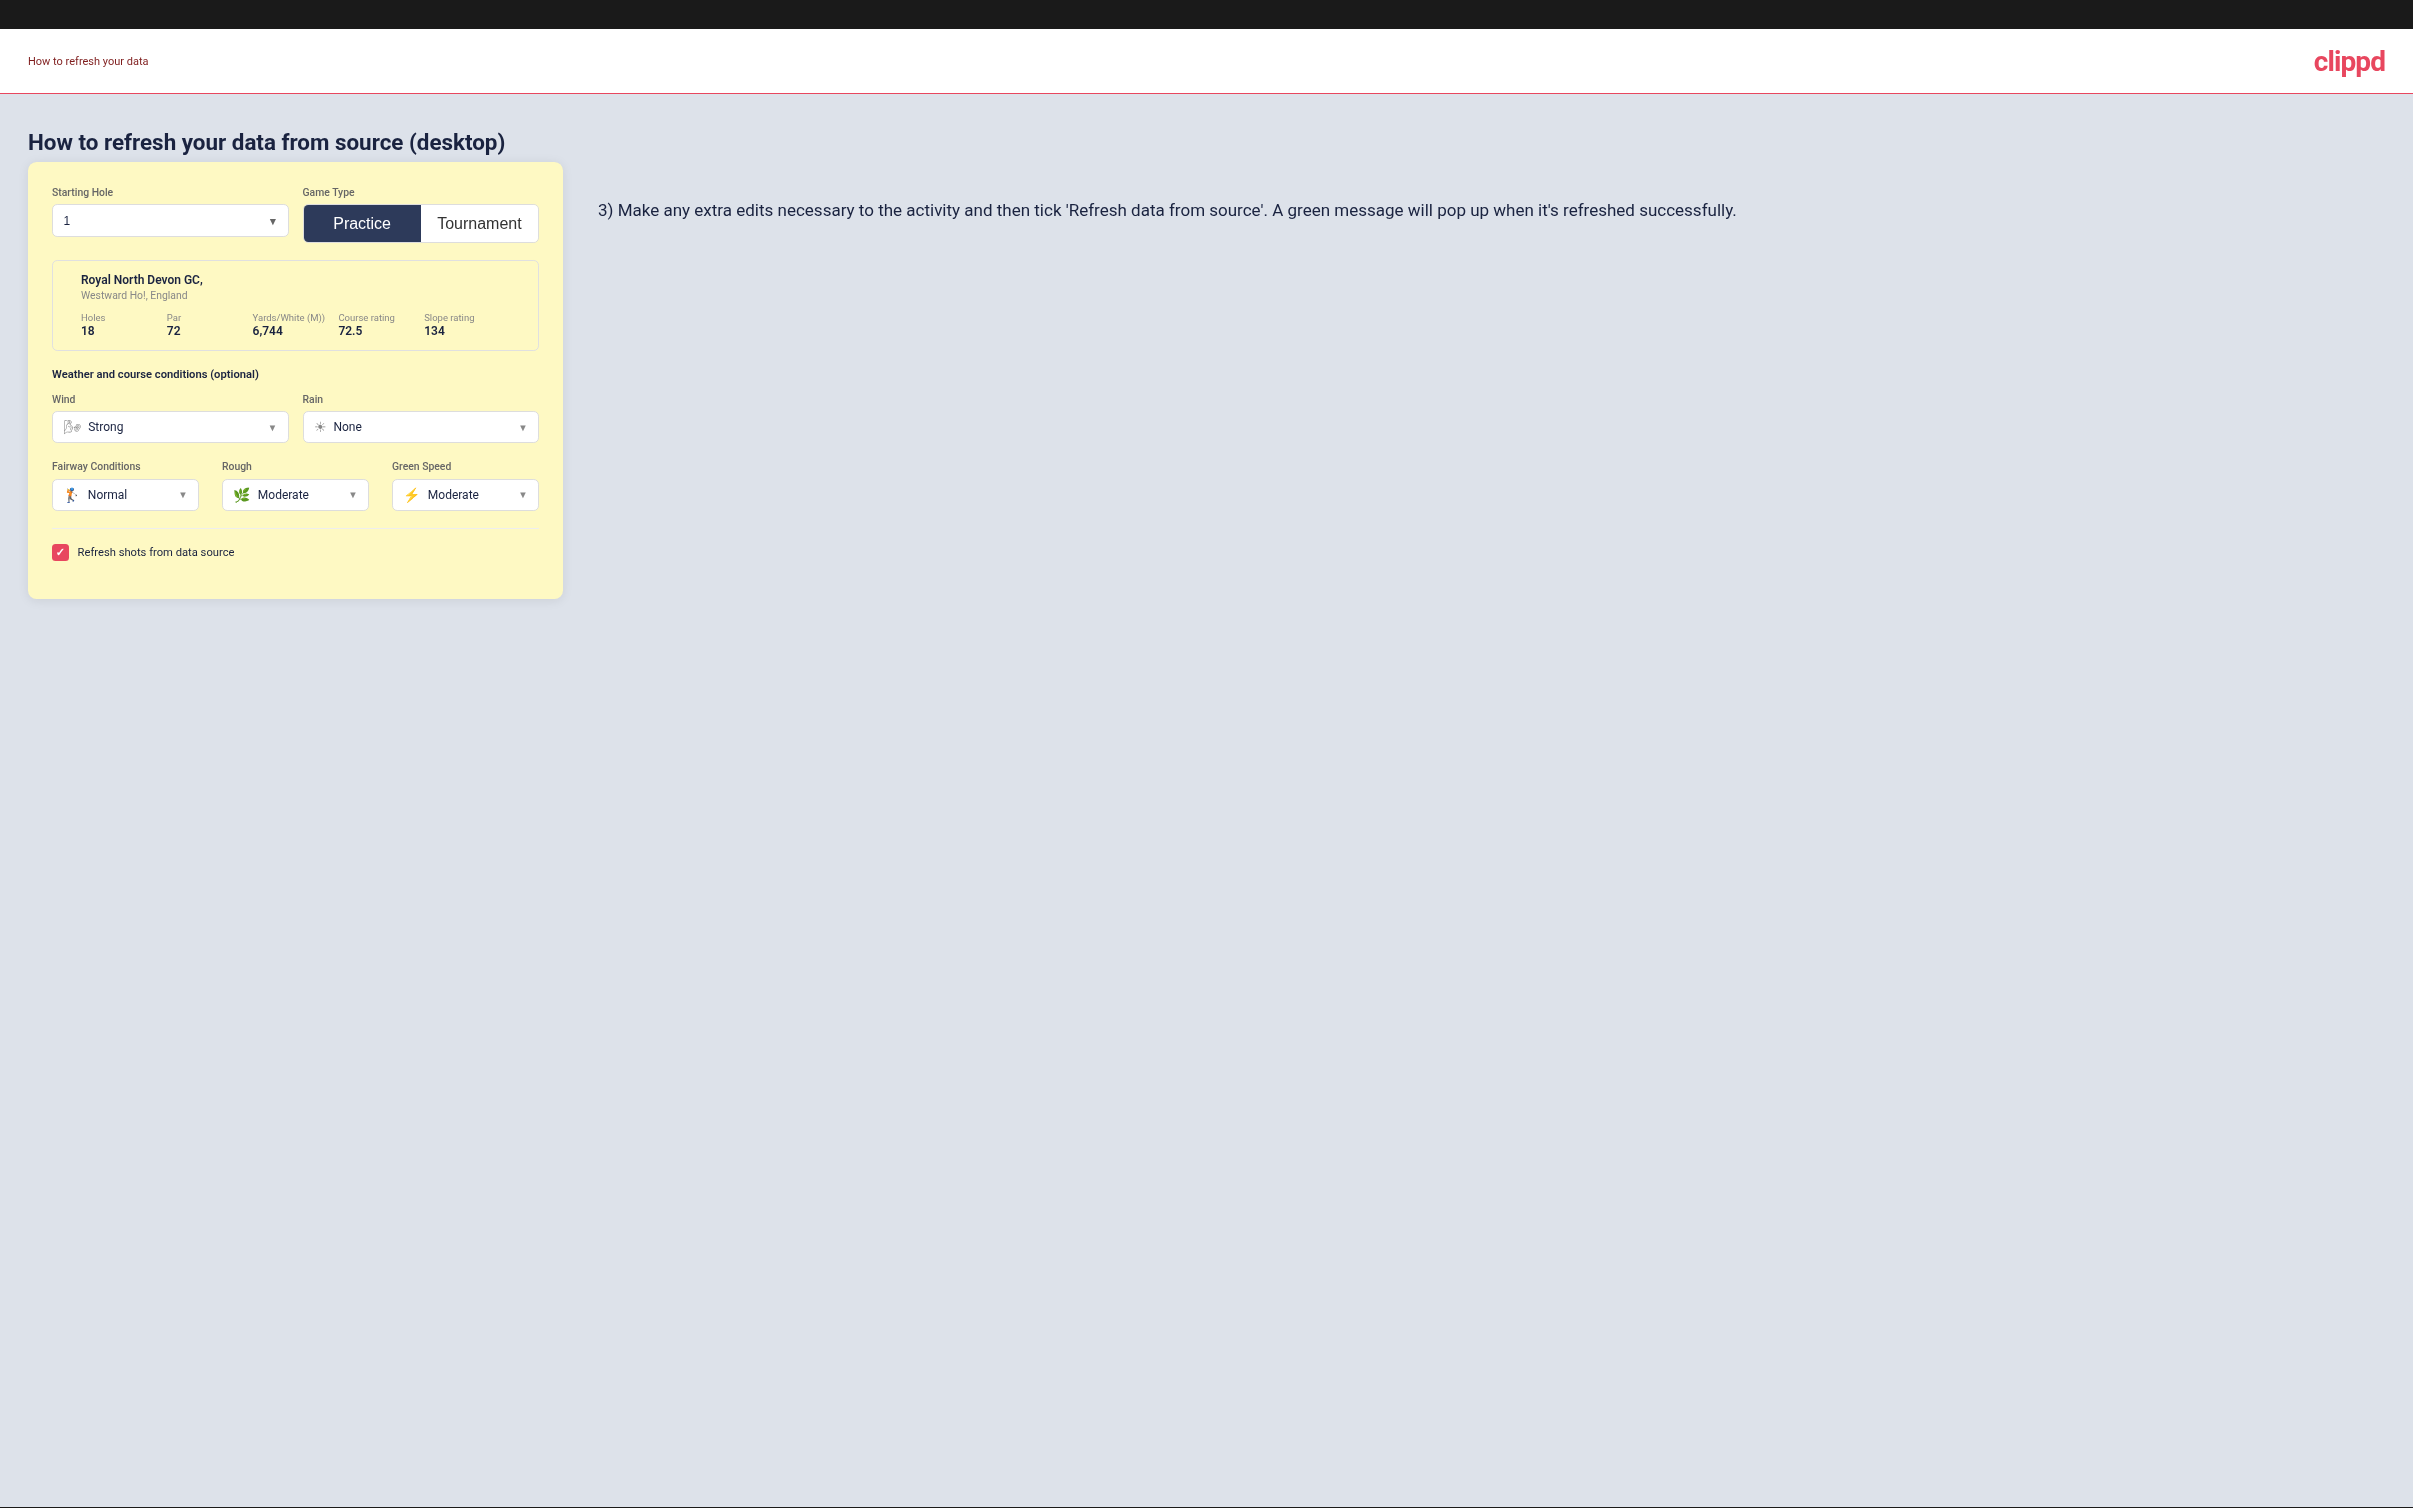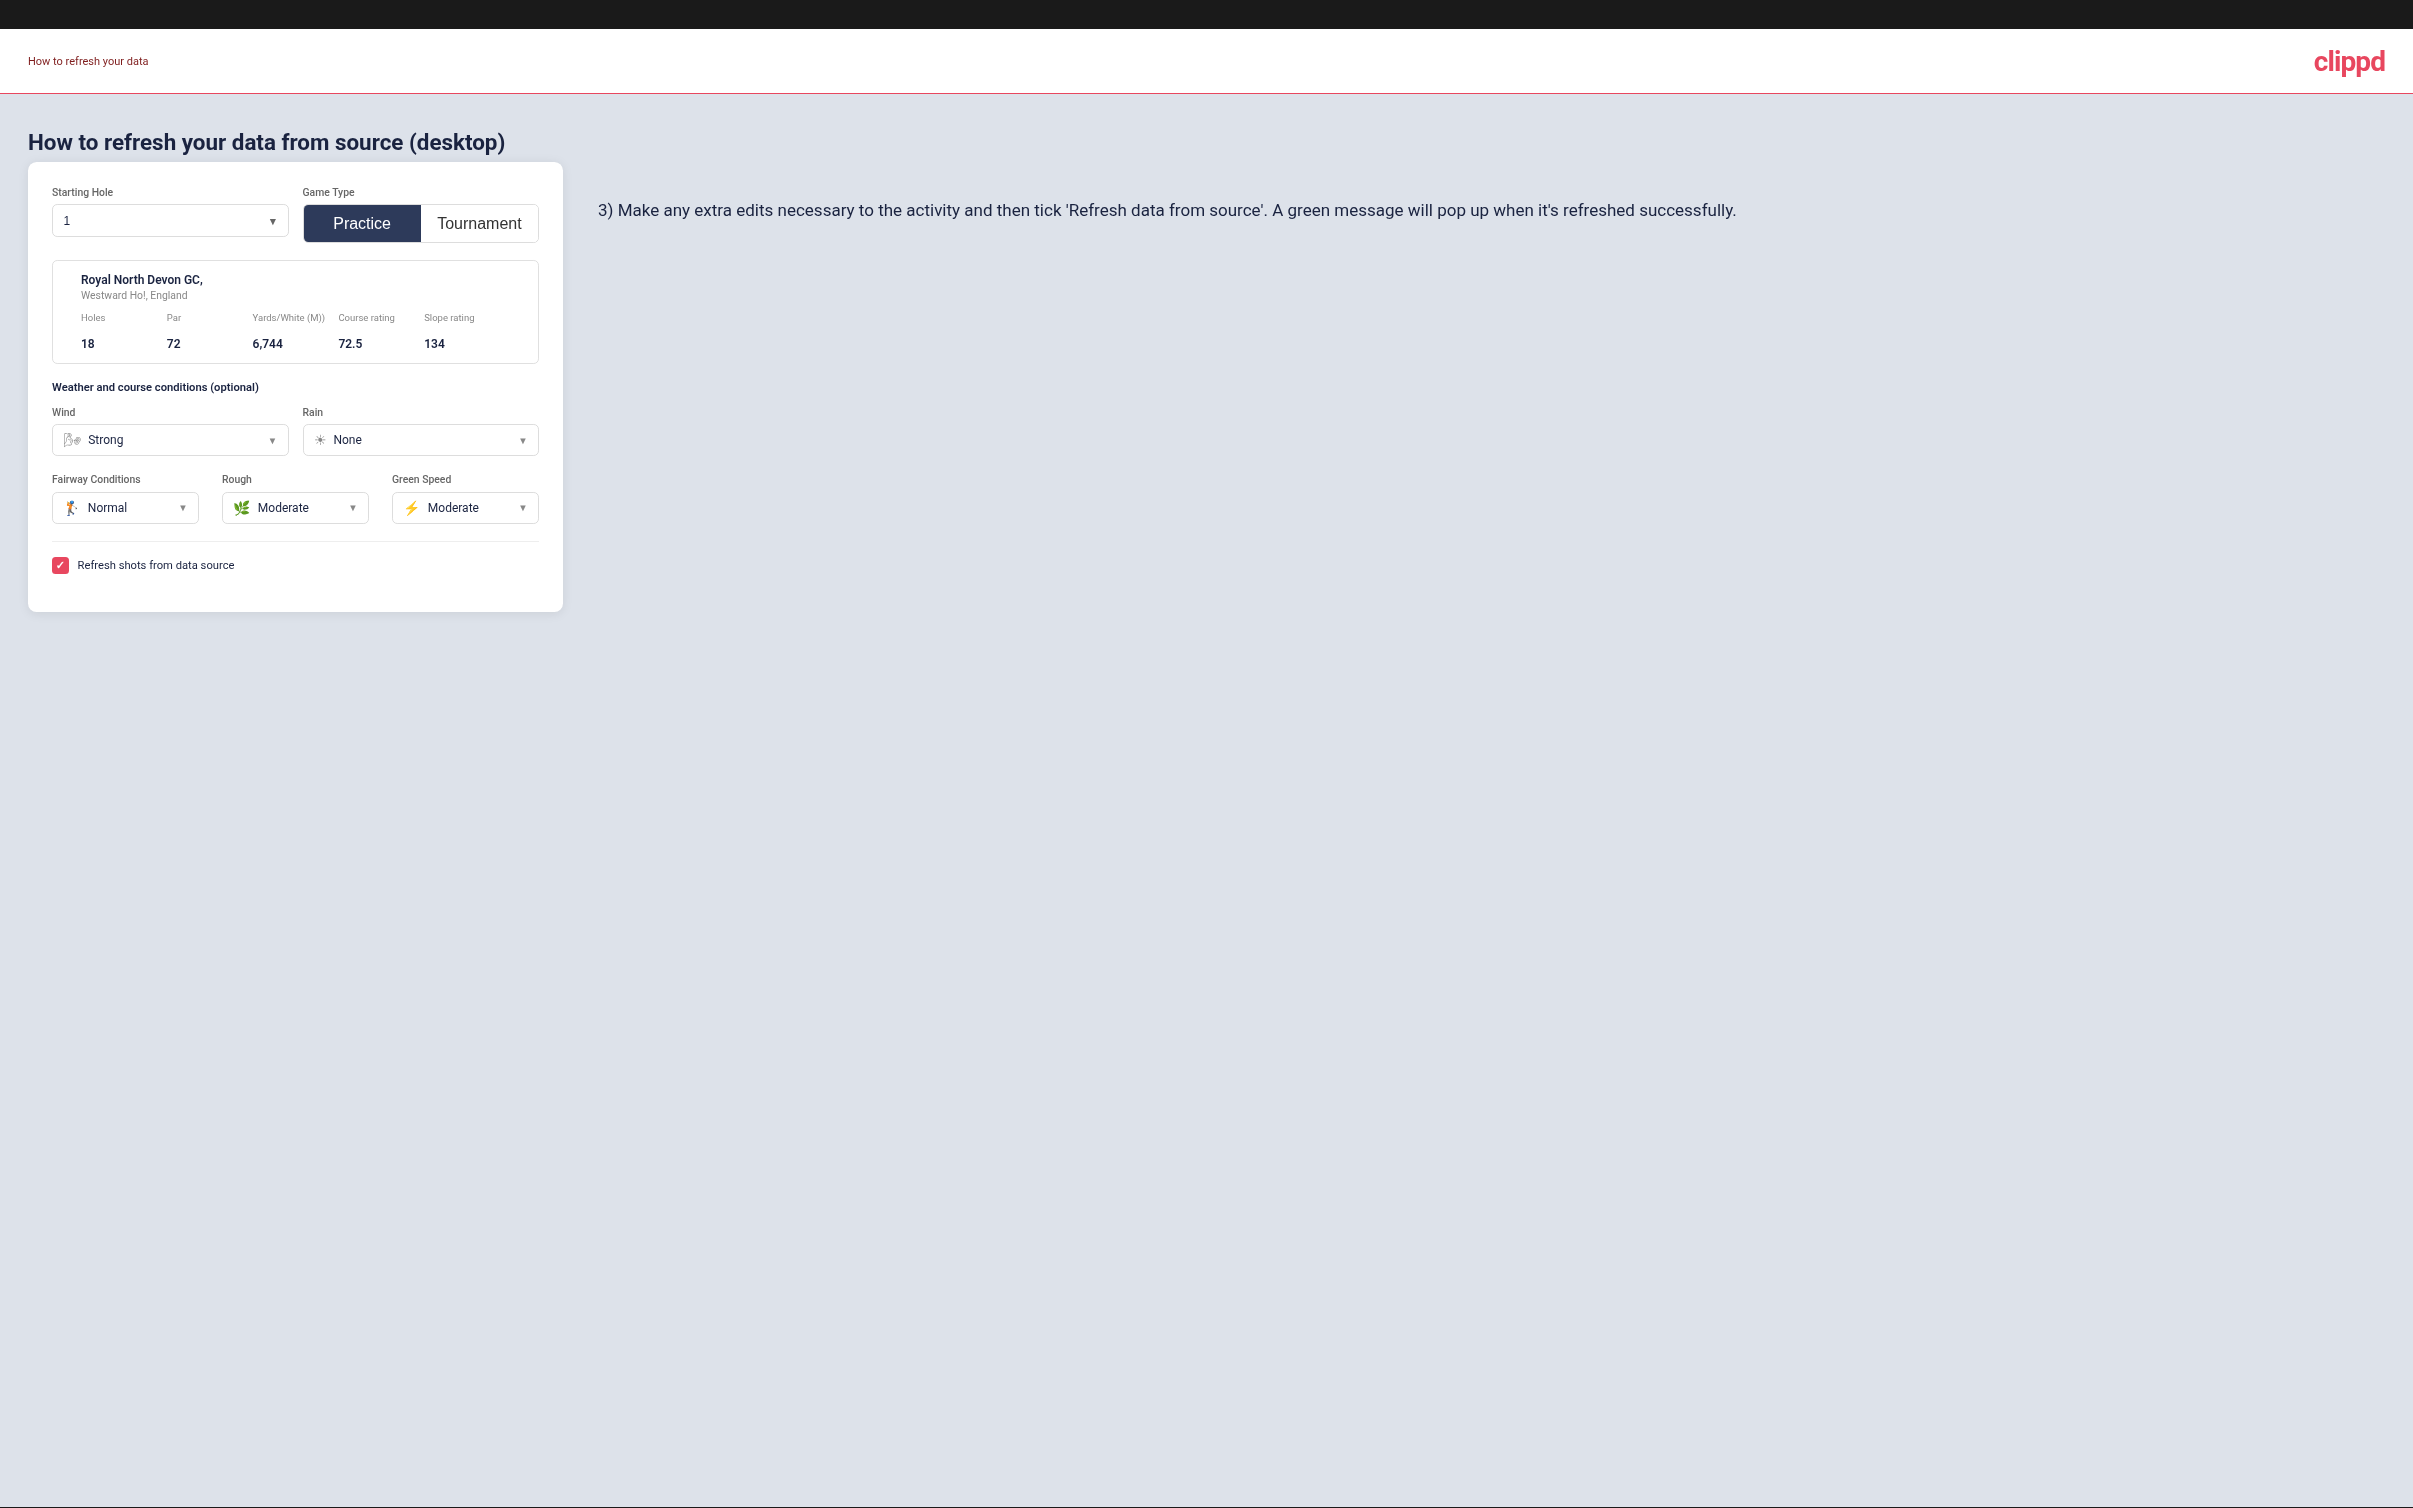--- a/index.html
+++ b/index.html
@@ -41,21 +41,21 @@
       font-size: 15.5px;
       color: #1a2340;
       margin-bottom: 31px;
     }
     .content-area {
       display: flex;
       gap: 35px;
       align-items: flex-start;
     }
     .form-card {
-      background: #ffffff;
+      background: #fef9c3;
       border-radius: 8.6px;
       padding: 24px 24px 21px 24px;
       width: 535px;
       flex-shrink: 0;
       box-shadow: 0 1.7px 10.4px rgba(0,0,0,0.08);
     }
     .field-label {
       font-size: 10.4px;
       color: #666;
       margin-bottom: 5.2px;
@@ -133,21 +133,21 @@
     .course-stats {
       display: flex;
       gap: 0;
     }
     .stat-item {
       flex: 1;
     }
     .stat-label {
       font-size: 9.5px;
       color: #888;
-      margin-bottom: 14px;
+      margin-bottom: 1px;
     }
     .stat-value {
       font-size: 12px;
       font-weight: 600;
       color: #1a2340;
     }
     .section-heading {
       font-size: 11.2px;
       font-weight: 600;
       color: #1a2340;

